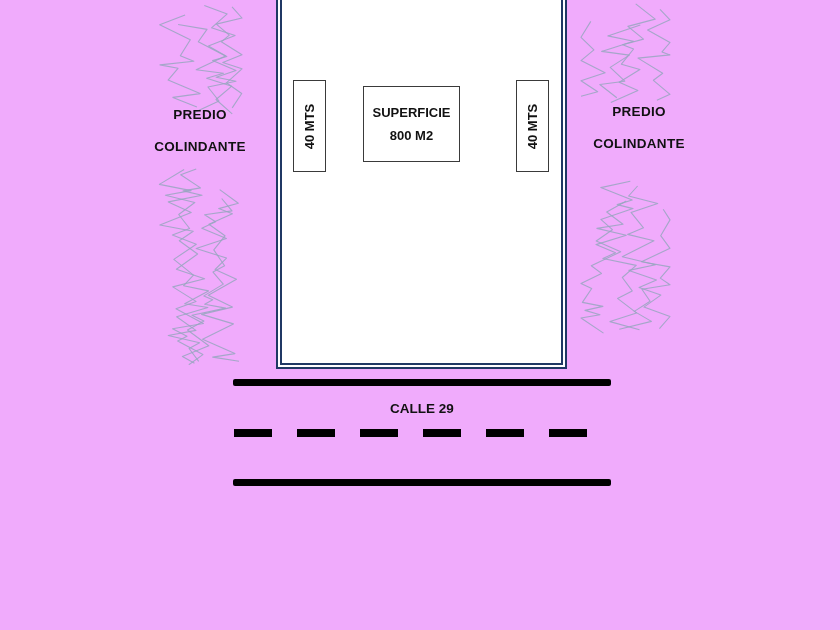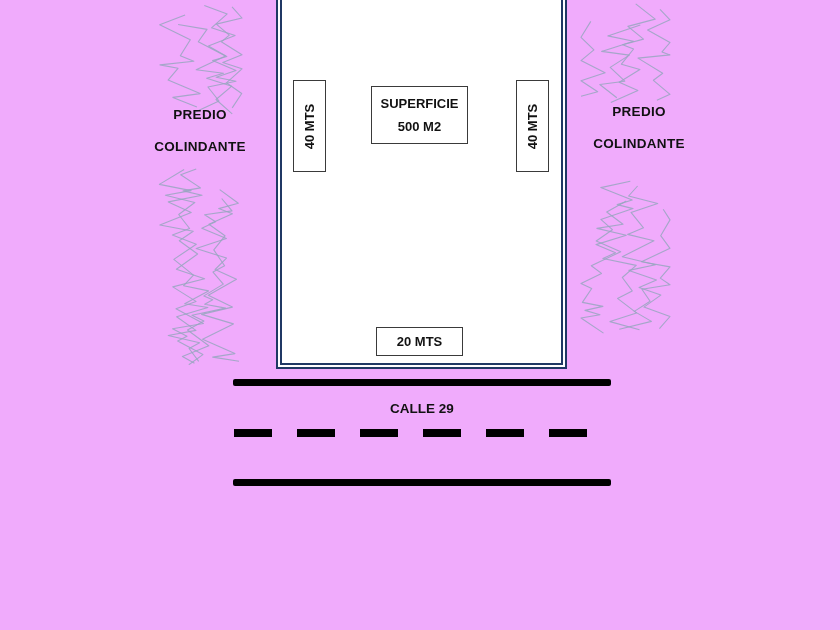--- a/index.html
+++ b/index.html
@@ -40,22 +40,22 @@
     text-align:center;
   }
   .dim-left{ left:11px; top:96px; width:33px; height:92px; }
   .dim-right{ left:234px; top:96px; width:33px; height:92px; }
   .dim-left span,.dim-right span{
     transform:rotate(-90deg);
     white-space:nowrap;
     display:block;
   }
   .surface{
-    left:89px; top:102px;
-    width:97px; height:58px;
+    left:81px; top:102px;
+    width:97px; height:76px;
     flex-direction:column;
     gap:10px;
     line-height:1;
   }
   .dim-bottom{ left:94px; top:343px; width:87px; height:29px; }
 
   
   .neighbor{
     position:absolute;
     width:124px;
@@ -134,24 +134,21 @@
 
   <div class="plot">
     <div class="dim-box dim-left">
       <span>40 MTS</span>
     </div>
     <div class="dim-box dim-right">
       <span>40 MTS</span>
     </div>
     <div class="dim-box surface">
       <div>SUPERFICIE</div>
-      <div>500 M2</div>
-    </div>
-    <div class="dim-box dim-bottom">
-      <span>20 MTS</span>
+      <div>800 M2</div>
     </div>
   </div>
 
   <div class="road-line road-top"></div>
   <div class="street-name">CALLE 29</div>
   <div class="road-dash"></div>
   <div class="road-line road-bottom"></div>
 
 </div>
 

